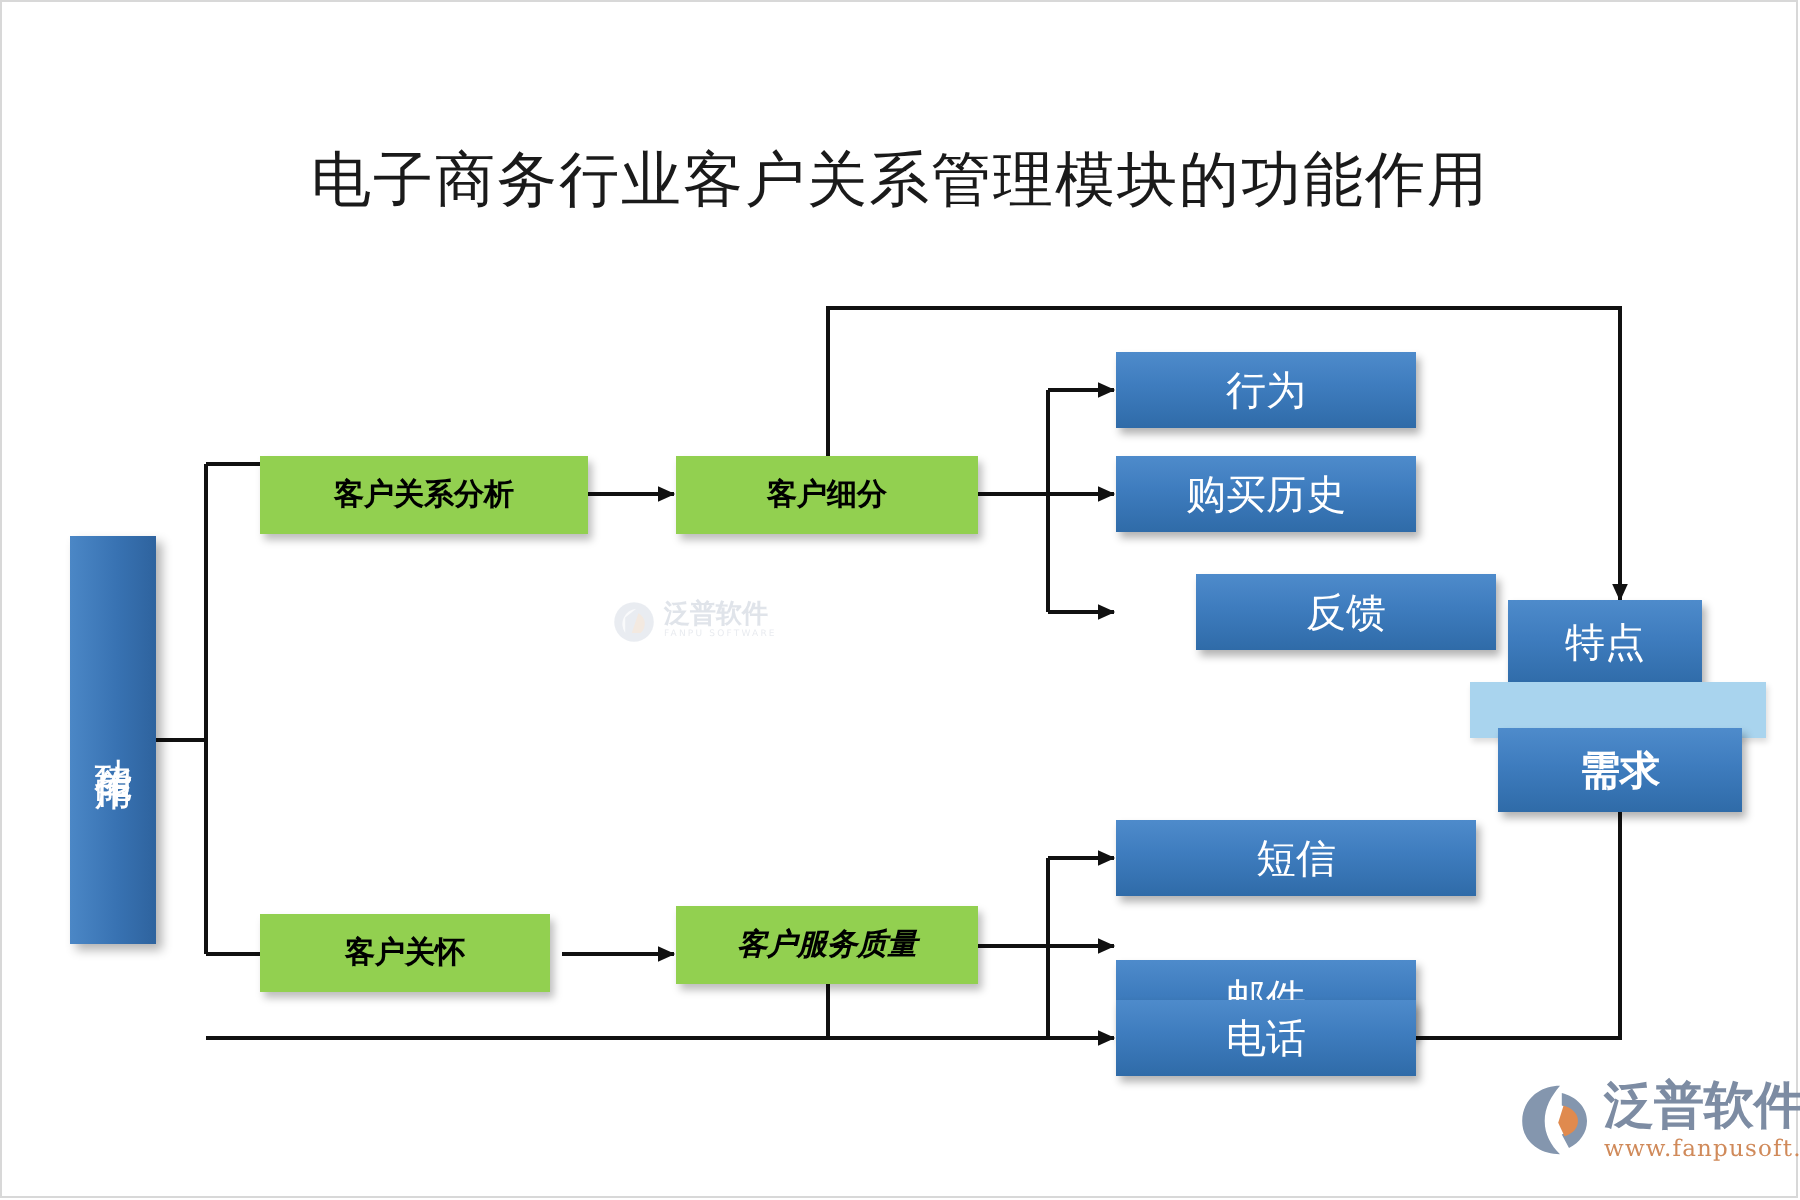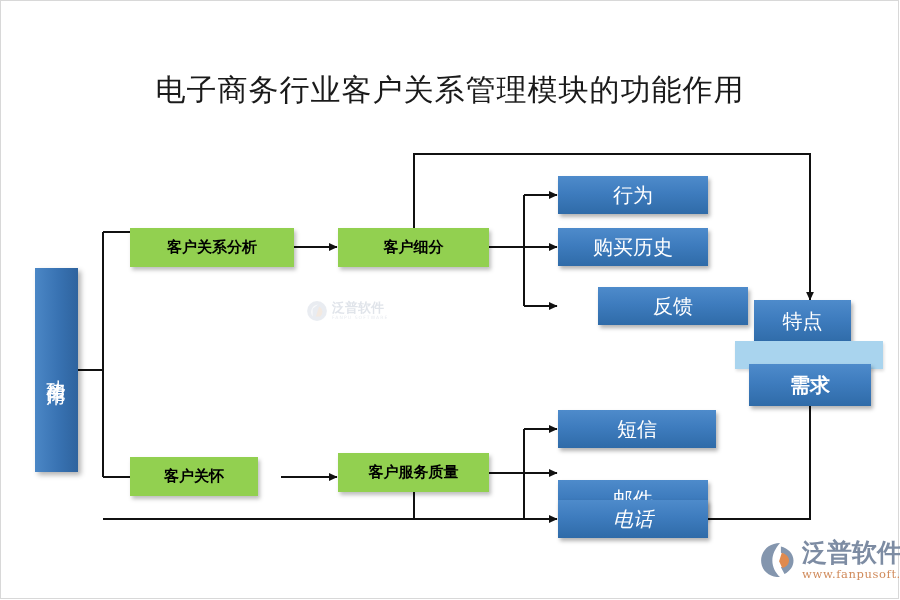--- a/index.html
+++ b/index.html
@@ -174,37 +174,37 @@
       <path d="M414,492 L414,519"></path>
       <path d="M103,519 L557,519"></path>
       <path d="M623,519 L810,519 L810,406"></path>
     </g>
   </svg>
 
   <div class="node node-root" style="left:35px; top:268px; width:43px; height:204px;">功能作用</div>
 
   <div class="node node-green" style="left:130px; top:228px; width:164px; height:39px;">客户关系分析</div>
 
-  <div class="node node-green" style="left:130px; top:457px; width:128px; height:39px;">客户关怀</div>
+  <div class="node node-green" style="left:130px; top:457px; width:145px; height:39px;">客户关怀</div>
 
   <div class="node node-green" style="left:338px; top:228px; width:151px; height:39px;">客户细分</div>
 
-  <div class="node node-green" style="left:338px; top:453px; width:151px; height:39px;">客户服务质量</div>
+  <div class="node node-green" style="left:338px; top:453px; width:151px; height:39px;font-style:italic;">客户服务质量</div>
 
   <div class="node node-blue" style="left:558px; top:176px; width:150px; height:38px;">行为</div>
 
   <div class="node node-blue" style="left:558px; top:228px; width:150px; height:38px;">购买历史</div>
 
   <div class="node node-blue" style="left:558px; top:287px; width:150px; height:38px;margin-left:40px;">反馈</div>
 
-  <div class="node node-blue" style="left:558px; top:410px; width:158px; height:38px;">短信</div>
+  <div class="node node-blue" style="left:558px; top:410px; width:180px; height:38px;">短信</div>
 
   <div class="node node-blue" style="left:558px; top:480px; width:150px; height:38px;">邮件</div>
 
-  <div class="node node-blue" style="left:558px; top:500px; width:150px; height:38px;font-style:italic;">电话</div>
+  <div class="node node-blue" style="left:558px; top:500px; width:150px; height:38px;">电话</div>
 
   <div class="node node-blue" style="left:754px; top:300px; width:97px; height:43px;">特点</div>
 
   <div id="highlight-band" style="left:735px; top:341px; width:148px; height:28px;"></div>
 
   <div class="node node-blue" style="left:749px; top:364px; width:122px; height:42px;font-weight:bold;">需求</div>
 
   <div id="watermark">
     <svg class="wm-mark" viewBox="0 0 40 40">
       <path d="M20 2 A18 18 0 1 0 20 38 A18 18 0 1 0 20 2 Z" fill="#b9c2d2"></path>

